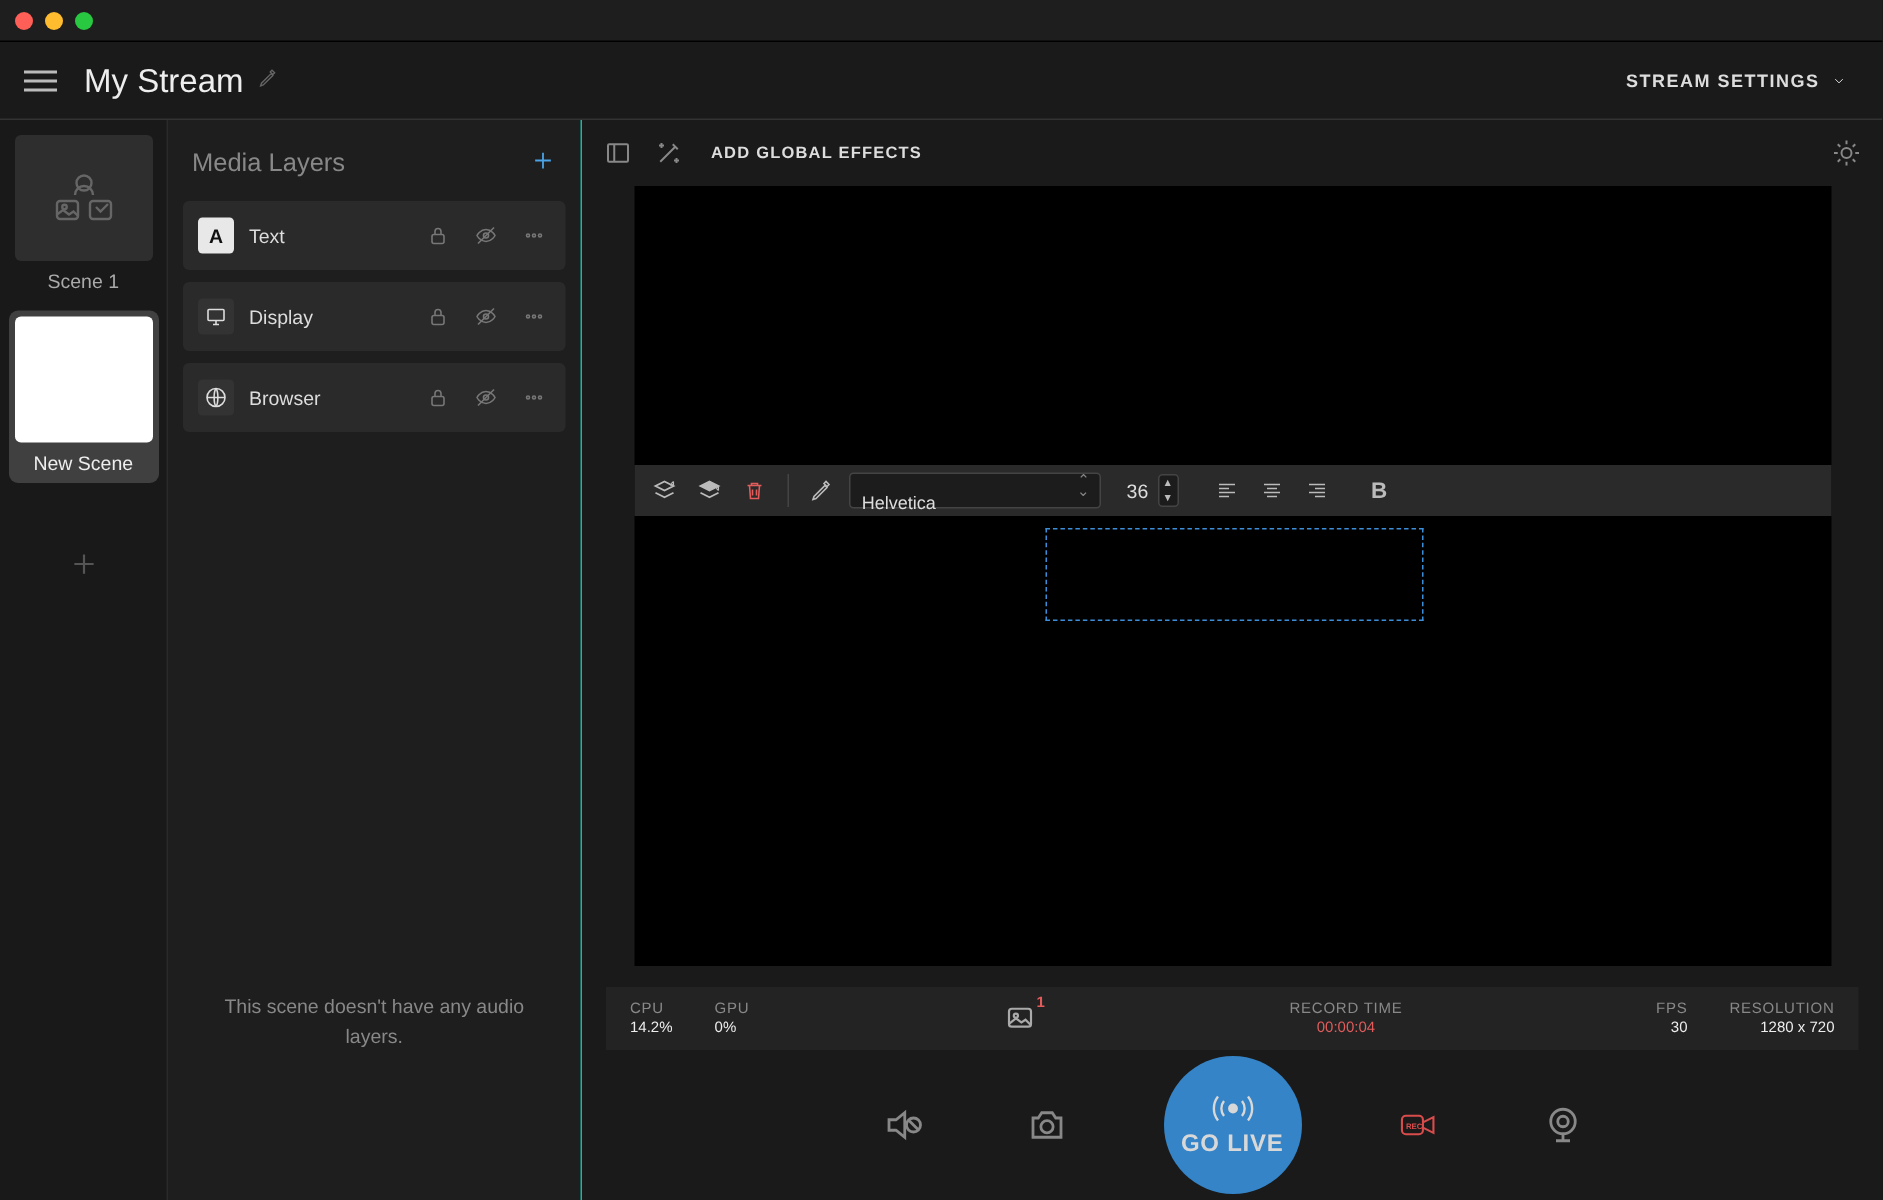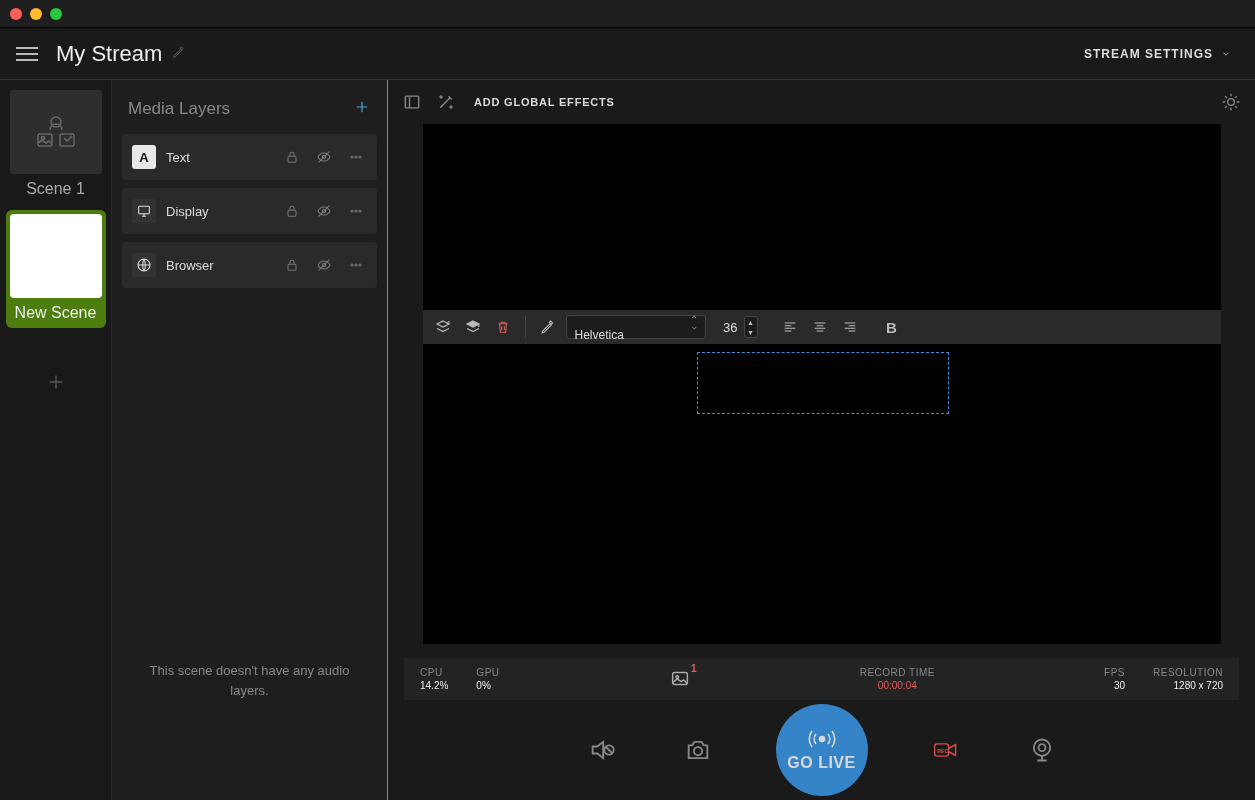--- a/index.html
+++ b/index.html
@@ -23,22 +23,22 @@
 .chevron-down { display:inline-block; width:10px; height:10px; }
 
 
 .main { display: flex; height: calc(800px - 28px - 52px); }
 
 
 .scenes-col { width: 112px; background: #191919; padding: 10px 6px; display: flex; flex-direction: column; align-items: center; gap: 12px; border-right: 1px solid #2a2a2a; }
 .scene-card { width: 92px; display: flex; flex-direction: column; align-items: center; gap: 6px; cursor: pointer; }
 .scene-thumb { width: 92px; height: 84px; background: #2e2e2e; border-radius: 4px; display:flex; align-items:center; justify-content:center; color:#666; }
 .scene-thumb.white { background: #fff; }
-.scene-label { font-size: 16px; color: #aaa; }
-.scene-card.selected { background: #4d7c0f; border-radius: 6px; padding: 4px 0 6px 0; width: 100px; }
+.scene-label { font-size: 13px; color: #aaa; }
+.scene-card.selected { background: #404040; border-radius: 6px; padding: 4px 0 6px 0; width: 100px; }
 .scene-card.selected .scene-label { color: #eee; }
 .add-scene { width: 92px; height: 84px; display:flex; align-items:center; justify-content:center; color:#555; font-size:28px; cursor:pointer; }
 
 
 .layers-col { width: 276px; background: #1e1e1e; display:flex; flex-direction:column; border-right: 1px solid #14b8a6; }
 .layers-header { display:flex; align-items:center; justify-content:space-between; padding: 16px 16px 12px 16px; }
 .layers-title { font-size: 17px; color: #888; }
 .plus-btn { color:#4aa3e6; font-size:22px; cursor:pointer; font-weight:300; }
 .layers-list { padding: 0 10px; display:flex; flex-direction:column; gap:8px; }
 .layer-item { background:#2a2a2a; height:46px; border-radius:4px; display:flex; align-items:center; padding:0 10px; gap:10px; cursor:pointer; }
@@ -56,21 +56,21 @@
 .canvas-toolbar { height:44px; display:flex; align-items:center; gap:14px; padding:0 14px; }
 .ctb-icon { width:20px; height:20px; color:#888; cursor:pointer; display:flex; align-items:center; justify-content:center; }
 .add-fx { color:#ddd; font-size:11px; font-weight:600; letter-spacing:0.8px; cursor:pointer; margin-left:4px;}
 .ctb-spacer { flex:1; }
 .preview-wrap { flex:1; display:flex; justify-content:center; padding: 0 16px; position:relative; }
 .preview { position:relative; width:798px; height:520px; background:#000; }
 .text-toolbar { position:absolute; top:186px; left:0; right:0; height:34px; background:#2a2a2a; display:flex; align-items:center; padding:0 8px; gap:6px; }
 .tt-btn { color:#bbb; cursor:pointer; width:24px; height:24px; display:flex; align-items:center; justify-content:center; font-size:14px; }
 .tt-btn.danger { color:#e25c5c; }
 .tt-sep { width:1px; height:22px; background:#444; margin:0 4px; }
-.font-select { background:#1c1c1c; color:#ddd; border:1px solid #444; height:24px; padding:16px 24px 0 8px; font-size:12px; border-radius:3px; cursor:pointer; width:140px; position:relative; display:flex; align-items:center; }
+.font-select { background:#1c1c1c; color:#ddd; border:1px solid #444; height:24px; padding:16px 24px 0 8px; font-size:12px; border-radius:3px; cursor:pointer; width:168px; position:relative; display:flex; align-items:center; }
 .font-select::after { content:"⌃"; position:absolute; right:6px; transform: rotate(180deg); font-size:10px; color:#888; top:4px;}
 .font-select::before { content:"⌃"; position:absolute; right:6px; font-size:10px; color:#888; top:-2px;}
 .size-input { color:#ddd; font-size:13px; width:26px; text-align:right; }
 .stepper { width:14px; height:22px; background:#1c1c1c; border:1px solid #444; border-radius:3px; display:flex; flex-direction:column; cursor:pointer;}
 .stepper div { flex:1; display:flex; align-items:center; justify-content:center; font-size:7px; color:#bbb;}
 .bold-btn { font-weight:700; font-size:15px; color:#bbb; cursor:pointer; width:24px; text-align:center;}
 .text-selection { position:absolute; top:228px; left:274px; width:252px; height:62px; border:1.5px dashed #3d8ed8; }
 
 
 .stats-bar { height:42px; background:#232323; display:flex; align-items:center; padding:0 16px; gap:28px; font-size:11px; margin: 0 16px;}

